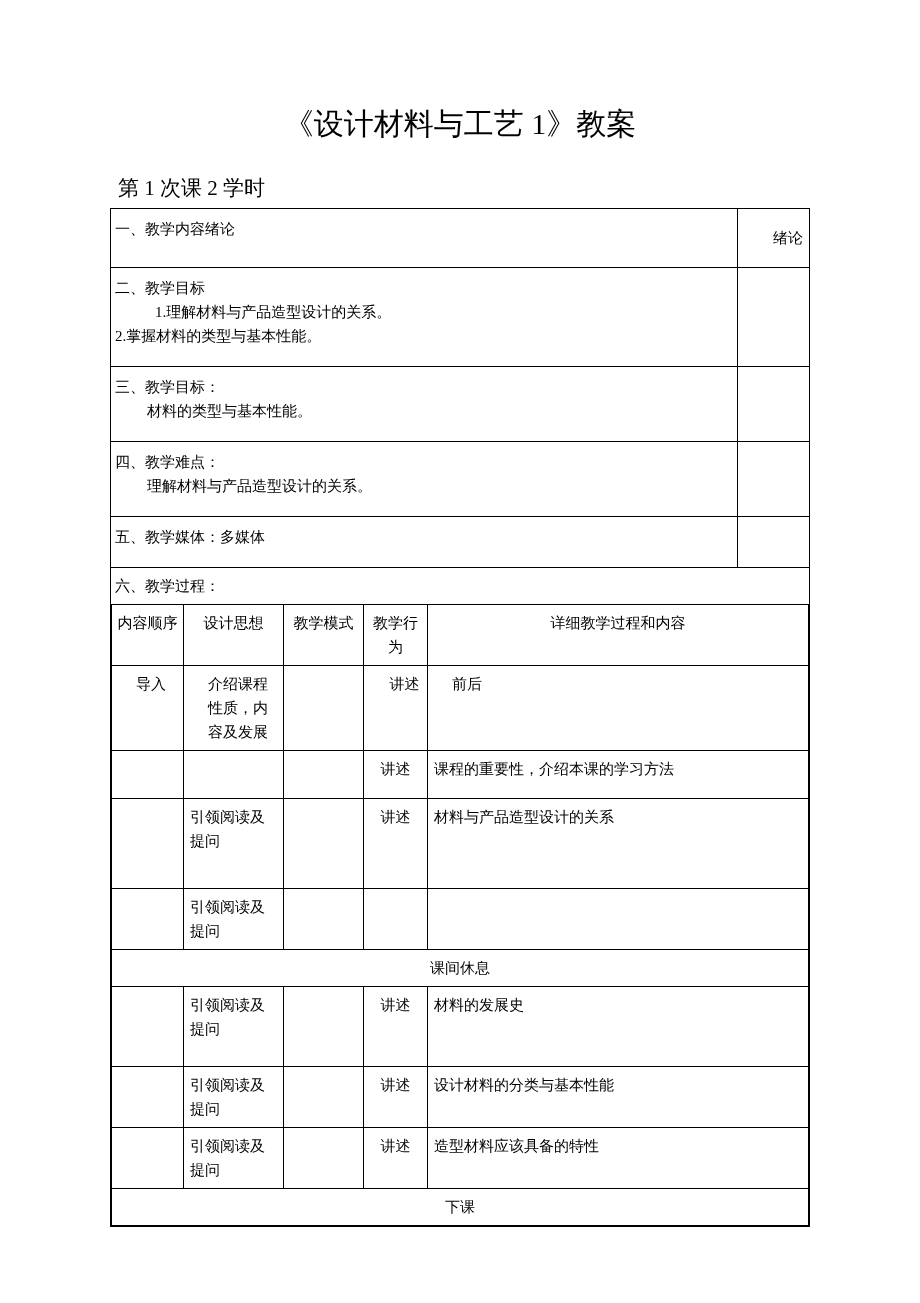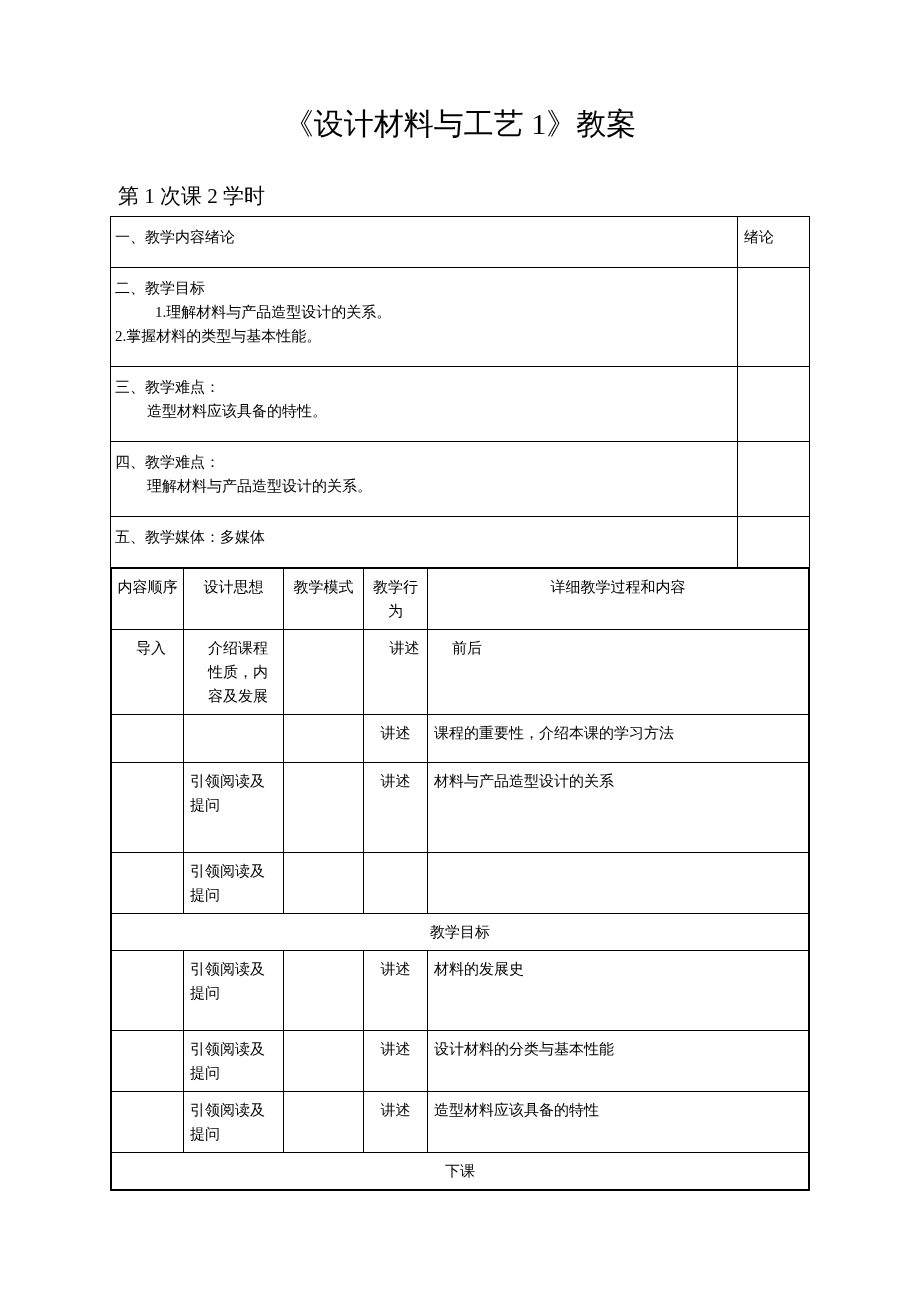--- a/index.html
+++ b/index.html
@@ -14,21 +14,21 @@
       margin: 0 auto;
       padding: 100px 110px 60px 110px;
       color: #000;
       font-size: 15px;
       line-height: 1.6;
     }
     h1 {
       text-align: center;
       font-size: 30px;
       font-weight: normal;
-      margin-bottom: 32px;
+      margin-bottom: 24px;
       font-family: "SimSun", "宋体", serif;
     }
     .session-info {
       margin-bottom: 2px;
       font-size: 21px;
       padding-left: 8px;
     }
     table {
       border-collapse: collapse;
       width: 100%;
@@ -38,22 +38,22 @@
       padding: 6px 6px;
       vertical-align: top;
       font-size: 15px;
     }
     .section-cell {
       padding: 8px 4px 18px 4px;
     }
     .side-col {
       width: 72px;
       vertical-align: top;
-      text-align: left;
-      padding: 8px 6px;
+      text-align: right;
+      padding: 17px 6px;
     }
     .indent {
       padding-left: 40px;
     }
     .process-header td {
       text-align: center;
       vertical-align: middle;
       padding: 6px 2px;
     }
     .col-seq { width: 72px; }
@@ -103,37 +103,40 @@
   <tr>
     <td class="section-cell">
       <div>二、教学目标</div>
       <div class="indent">1.理解材料与产品造型设计的关系。</div>
       <div>2.掌握材料的类型与基本性能。</div>
     </td>
     <td class="side-col"></td>
   </tr>
   <tr>
     <td class="section-cell">
-      <div>三、教学难点：</div>
-      <div style="padding-left:32px;">造型材料应该具备的特性。</div>
+      <div>三、教学目标：</div>
+      <div style="padding-left:32px;">材料的类型与基本性能。</div>
     </td>
     <td class="side-col"></td>
   </tr>
   <tr>
     <td class="section-cell">
       <div>四、教学难点：</div>
       <div style="padding-left:32px;">理解材料与产品造型设计的关系。</div>
     </td>
     <td class="side-col"></td>
   </tr>
   <tr>
     <td class="section-cell">
       <div>五、教学媒体：多媒体</div>
     </td>
     <td class="side-col"></td>
+  </tr>
+  <tr>
+    <td colspan="2" class="process-label">六、教学过程：</td>
   </tr>
   <tr>
     <td colspan="2" style="padding:0; border-top:none;">
       <table class="process-table">
         <tbody>
               <tr class="process-header">
           <td class="col-seq">内容顺序</td>
           <td class="col-thought">设计思想</td>
           <td class="col-mode">教学模式</td>
           <td class="col-action">教学行为</td>
@@ -166,21 +169,21 @@
 
         <tr class="med-row">
           <td class="col-seq"></td>
           <td class="col-thought">引领阅读及提问</td>
           <td class="col-mode"></td>
           <td class="col-action center-cell"></td>
           <td class="col-detail"></td>
         </tr>
 
         <tr class="break-row">
-          <td colspan="5">教学目标</td>
+          <td colspan="5">课间休息</td>
         </tr>
 
         <tr>
           <td class="col-seq" style="height:80px;"></td>
           <td class="col-thought">引领阅读及提问</td>
           <td class="col-mode"></td>
           <td class="col-action center-cell">讲述</td>
           <td class="col-detail">材料的发展史</td>
         </tr>
 

